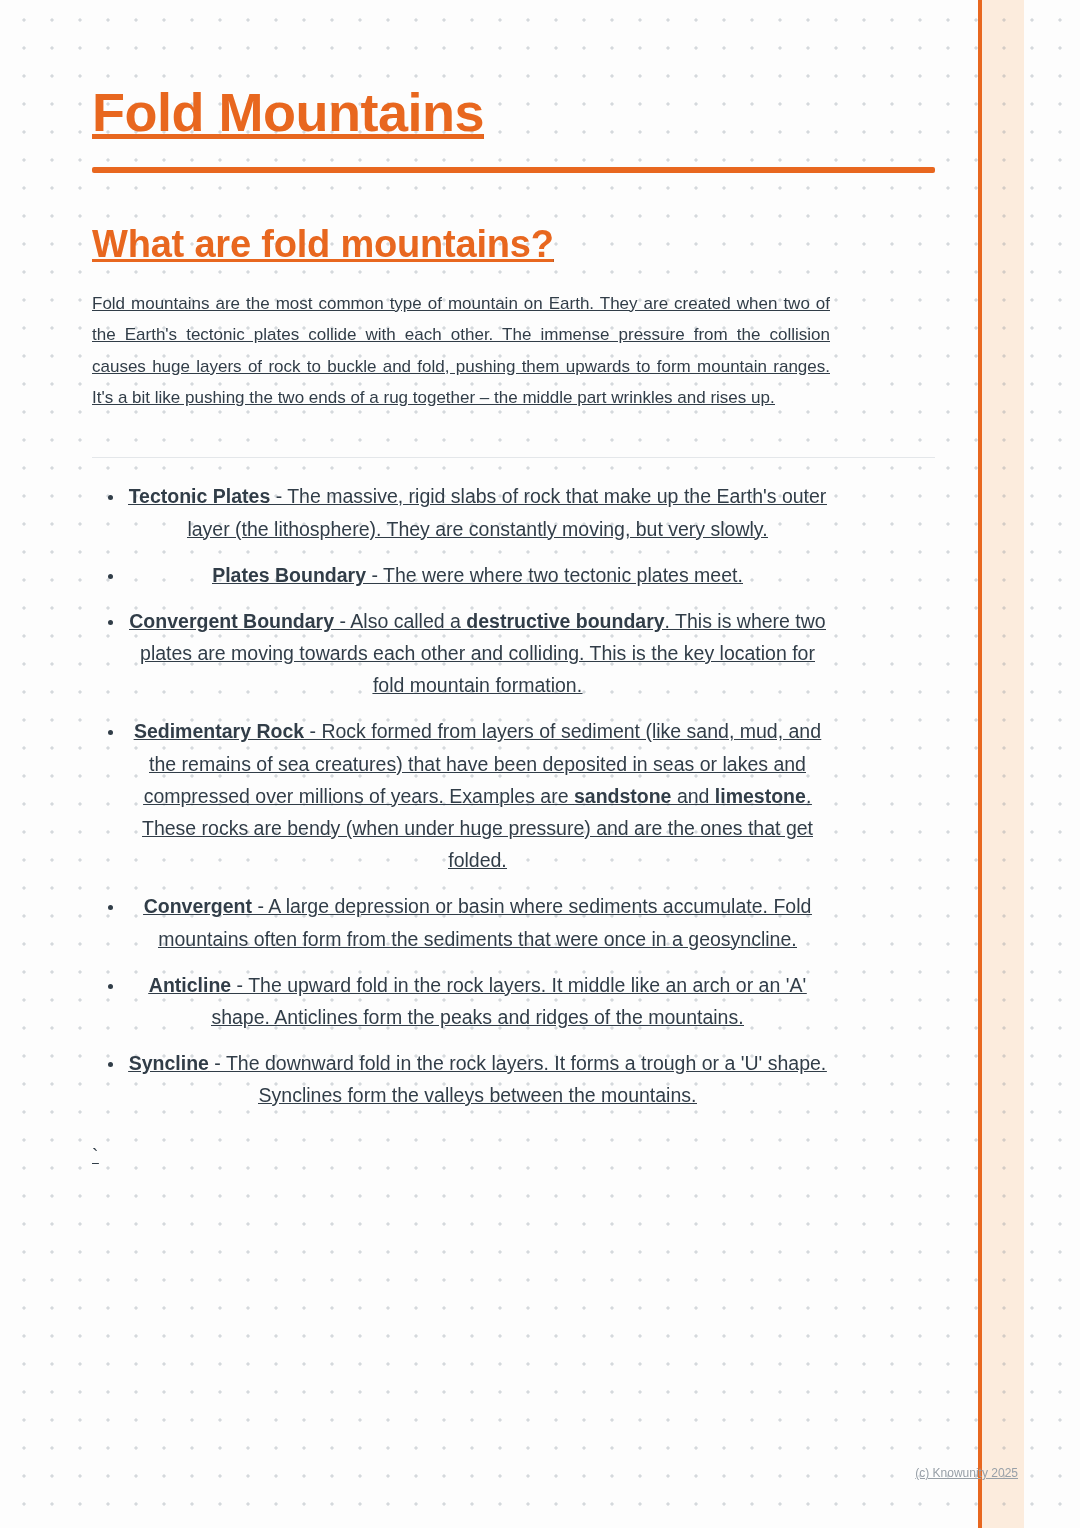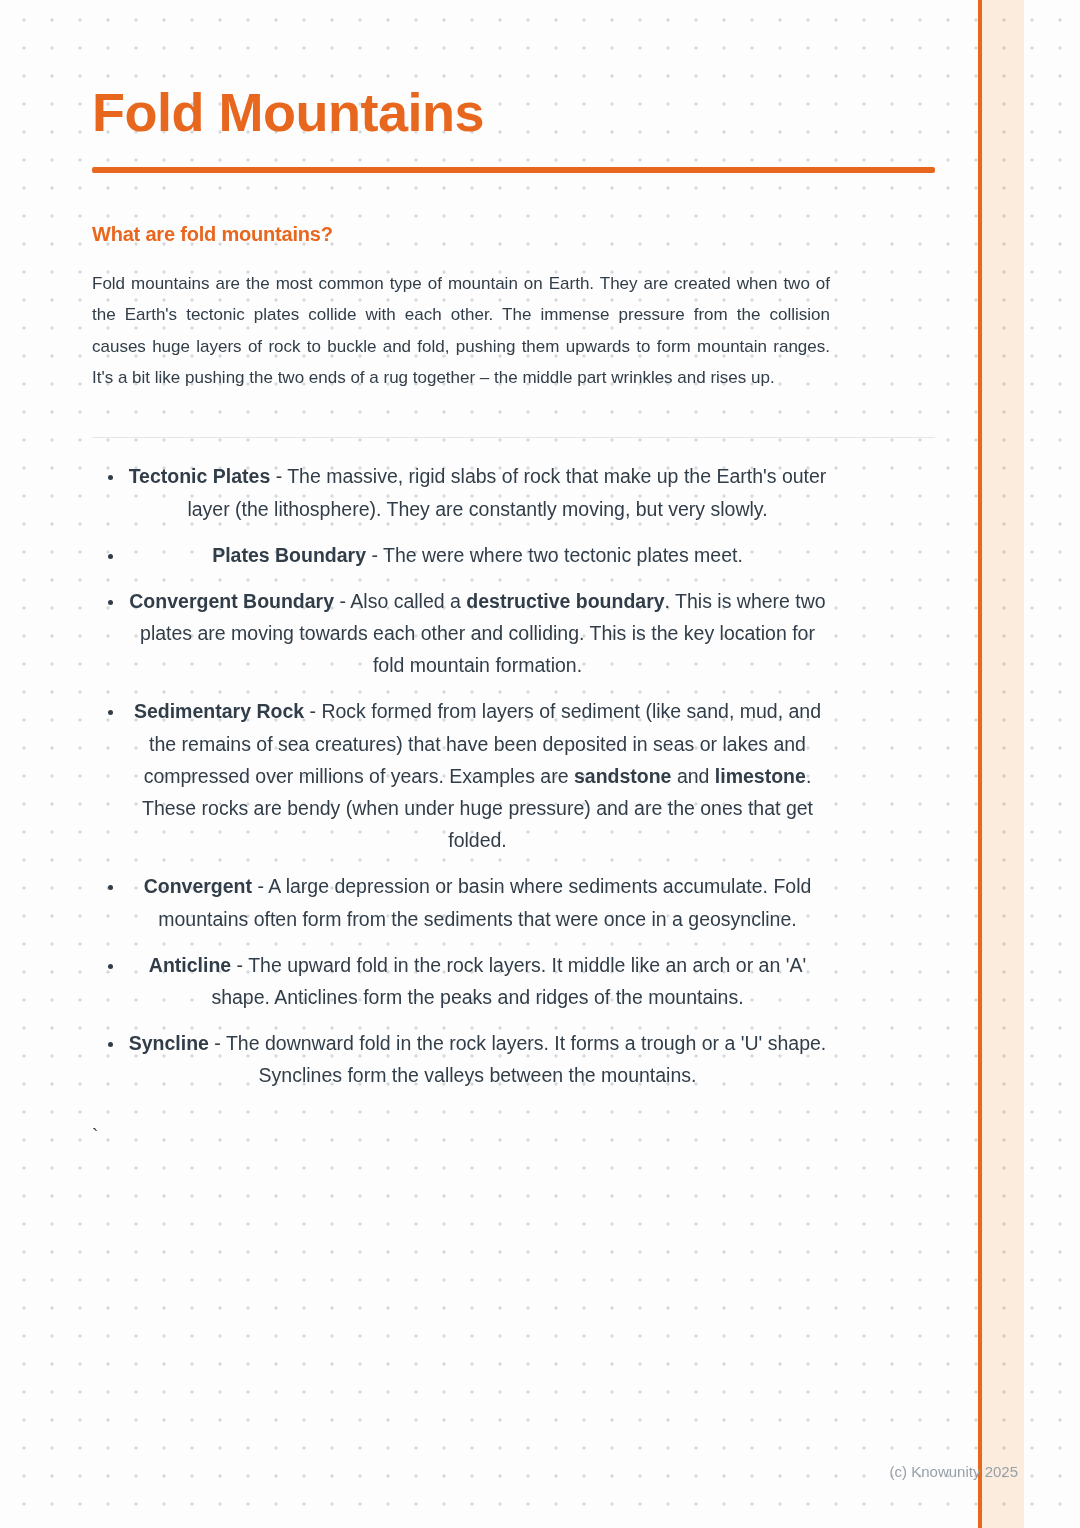--- a/index.html
+++ b/index.html
@@ -2,21 +2,21 @@
 <html style="--accent: #e8671f;"><head>
 <meta charset="utf-8">
 <style>
   :root{
     --accent:#e8671f;
     --ink:#313d48;
     --band:#fcecdd;
     --divider:#e4e7ea;
     --footer-gray:#98a0a8;
   }
-  *{box-sizing:border-box;margin:0;padding:0;}
+  *{box-sizing:border-box;margin:0;padding:0;text-decoration:underline;}
   html,body{width:1080px;height:1528px;}
   body{
     font-family:"Liberation Sans","DejaVu Sans",sans-serif;
     background:#fdfdfd;
     color:var(--ink);
   }
   .page{
     position:relative;
     width:1080px;
     height:1528px;
@@ -57,21 +57,21 @@
   }
   .title-rule{
     margin-top:26px;
     width:843px;
     height:6px;
     background:var(--accent);
     border-radius:2px;
   }
   h2.section-heading{
     color:var(--accent);
-    font-size:20px;
+    font-size:38px;
     font-weight:700;
     letter-spacing:-0.2px;
   }
   .heading-intro{margin-top:50px;}
   .heading-terms{margin-top:46px;}
   p.body-paragraph{
     margin-top:22px;
     width:738px;
     font-size:17px;
     line-height:1.85;
@@ -105,21 +105,21 @@
   .stray-mark{
     margin-top:34px;
     font-size:19px;
     color:var(--ink);
   }
   .footer{
     position:absolute;
     z-index:2;
     right:62px;
     bottom:48px;
-    font-size:15px;
+    font-size:12px;
     color:var(--footer-gray);
   }
 </style>
 </head>
 <body>
 
 <div class="page">
 
   <div class="side-strip"></div>
   <div class="dots-overlay"></div>

